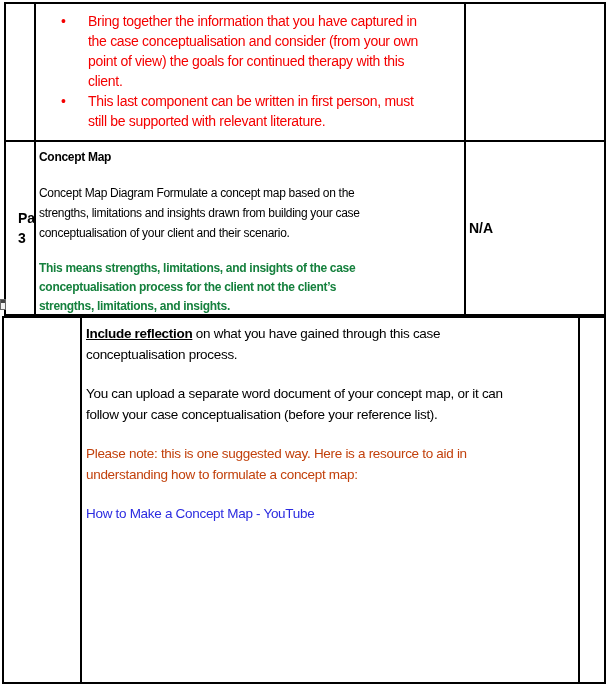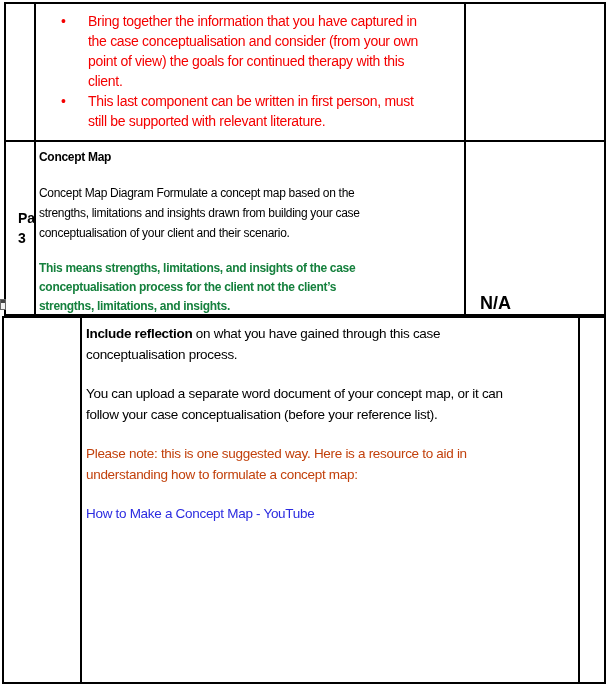--- a/index.html
+++ b/index.html
@@ -31,26 +31,26 @@
   
   .part-cell { display:flex; flex-direction:column; justify-content:center;
                padding-left:12px; font-weight:bold; font-size:14px;
                white-space:pre; line-height:20px; }
   
   .concept-cell { padding:5px 16px 0 3px; font-size:12px; letter-spacing:-0.3px; }
   .concept-heading { font-weight:bold; line-height:20px; margin-bottom:16px; }
   .concept-body { line-height:20px; white-space:pre; margin-bottom:16px; }
   .concept-warning { font-weight:bold; color:#15803d; line-height:19px; white-space:pre; }
   
-  .na-cell { display:flex; flex-direction:column; justify-content:flex-end;
-             padding-left:14px; font-weight:bold; font-size:18px; }
+  .na-cell { display:flex; flex-direction:column; justify-content:center;
+             padding-left:3px; font-weight:bold; font-size:14px; }
   
   .notes-cell { padding:5px 2px 0 4px; font-size:13.5px; letter-spacing:-0.3px; }
   .notes-cell p { line-height:21px; white-space:pre; margin-bottom:18px; }
-  .b { font-weight:bold; }
+  .b { font-weight:bold;text-decoration:underline; }
   .red { color:#c2410c; }
   .doc-link { color:#2b2be0; text-decoration:none; cursor:pointer; }
   
   .anchor-handle {
     position:absolute; left:0; top:299px; width:6px; height:11px;
     border:1px solid #666; background:#f2f2f2;
   }
   .anchor-handle::after {
     content:""; position:absolute; left:0; top:0; width:100%; height:3px; background:#444;
   }

